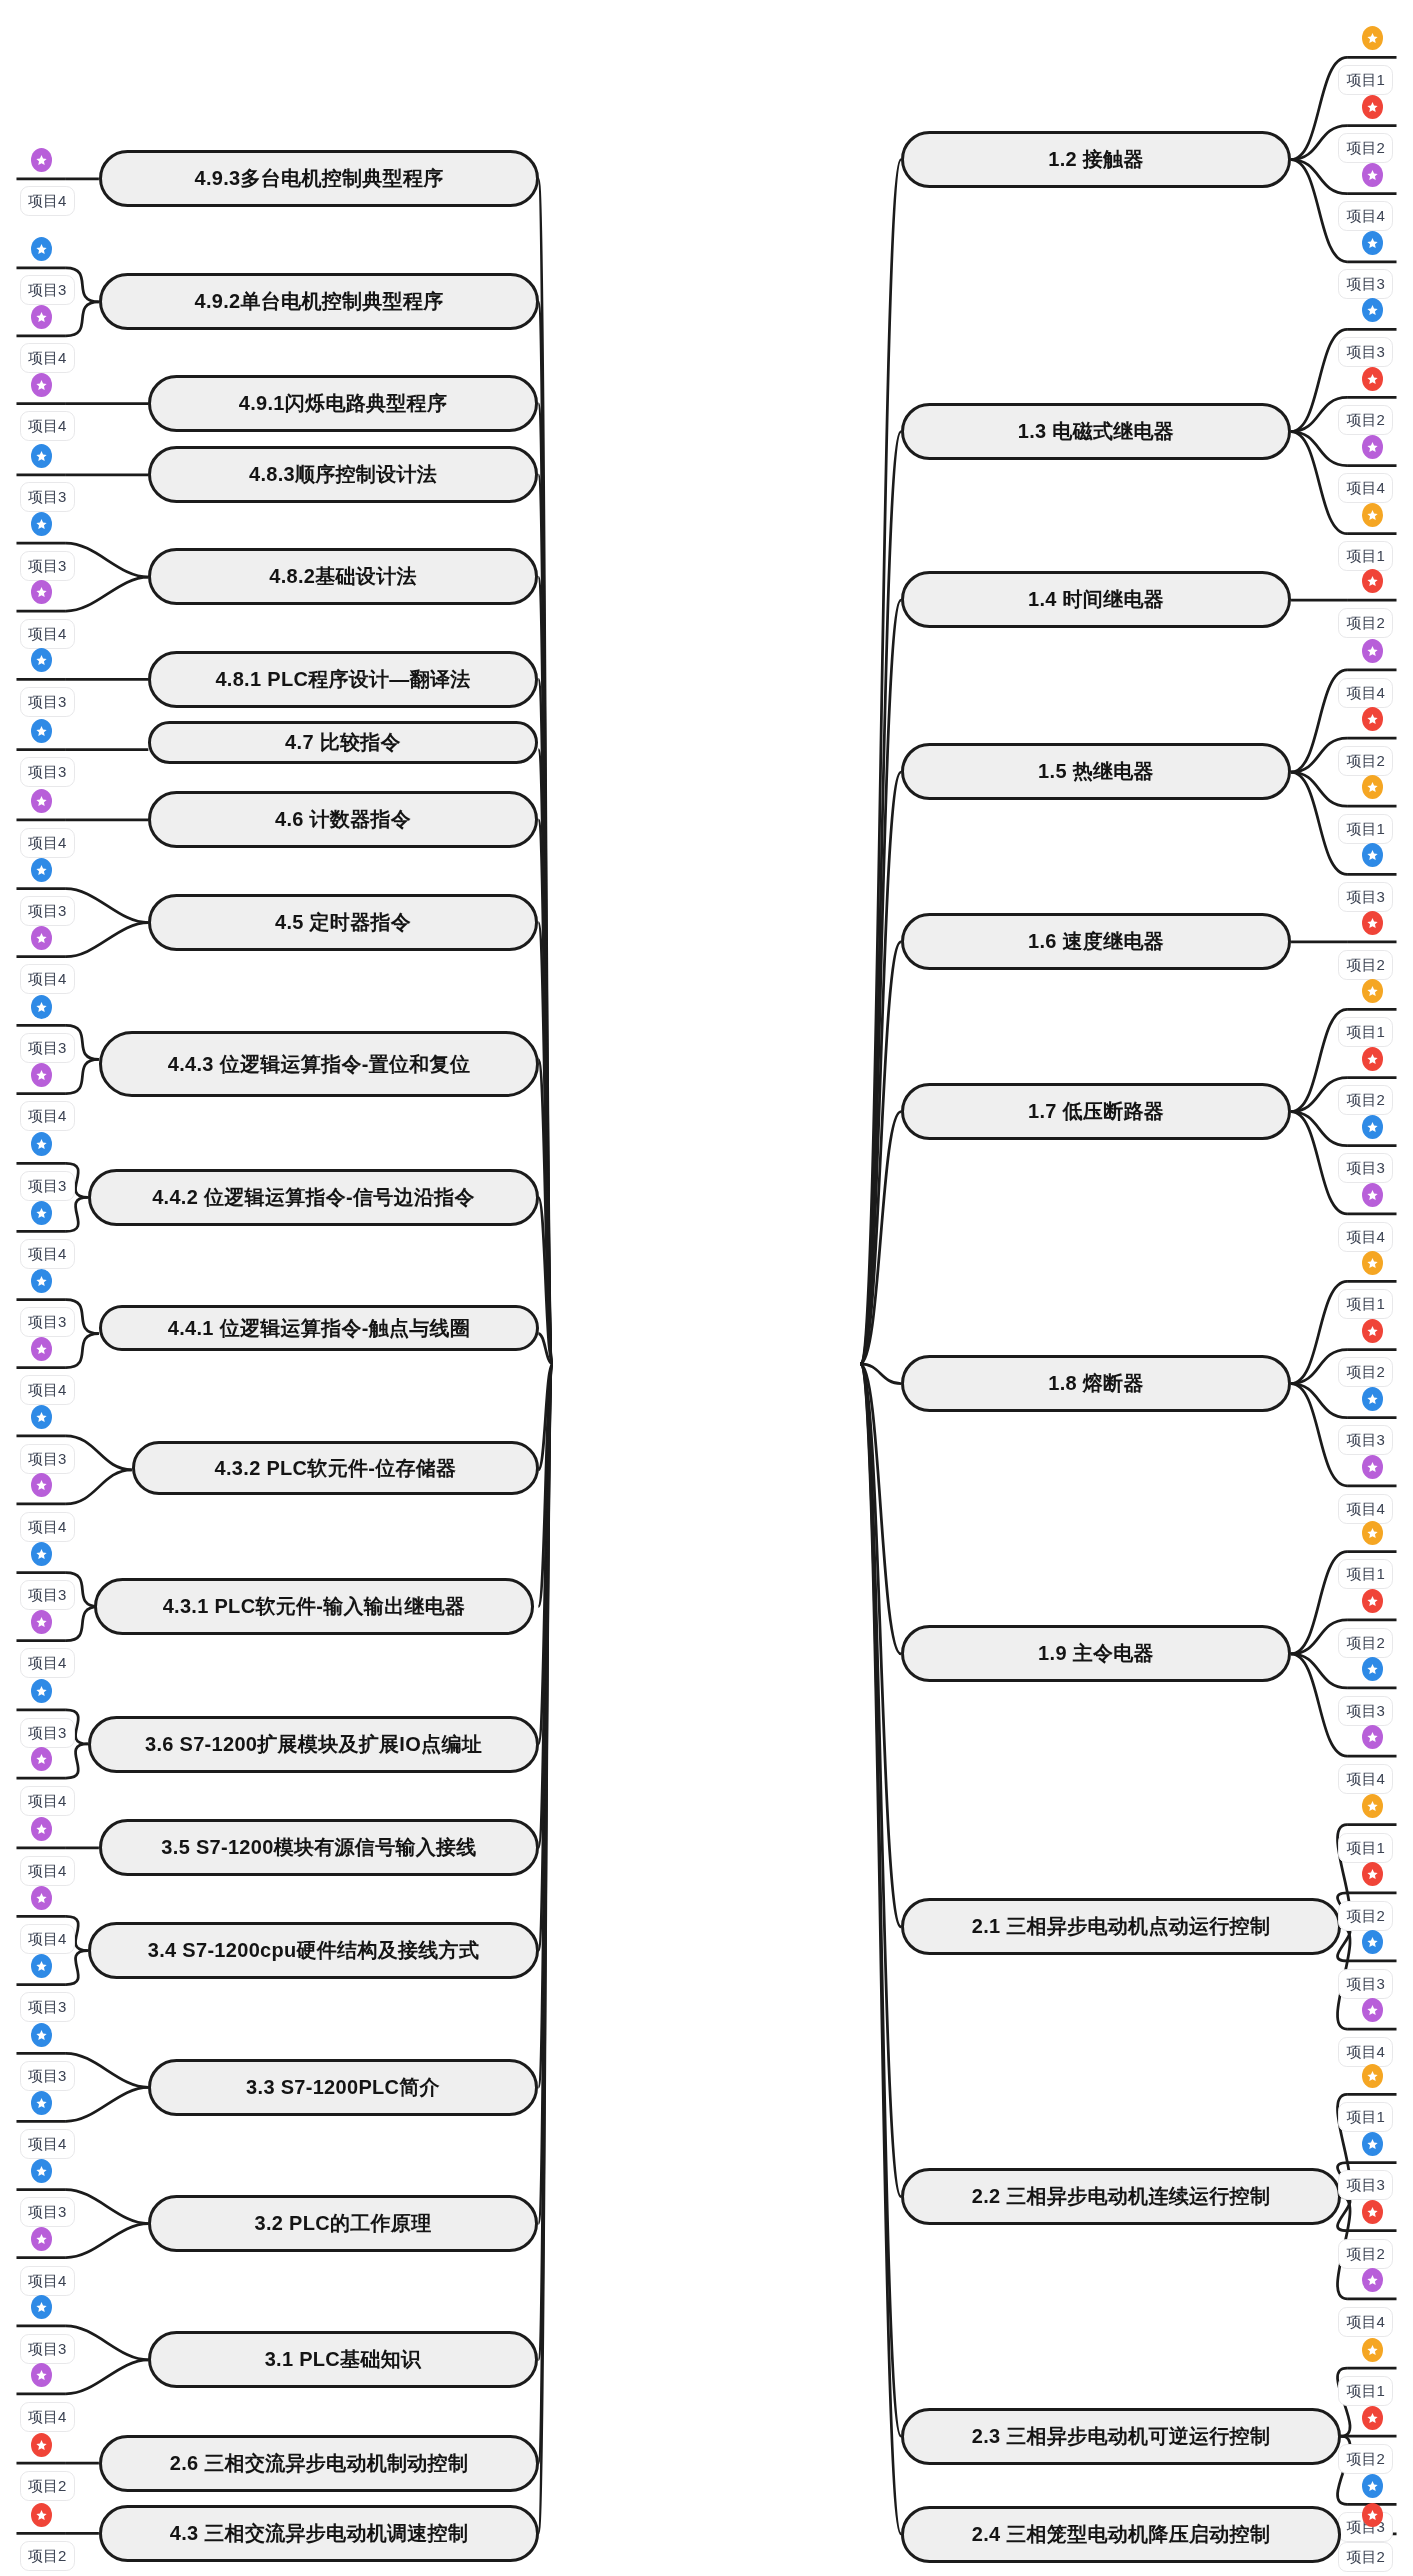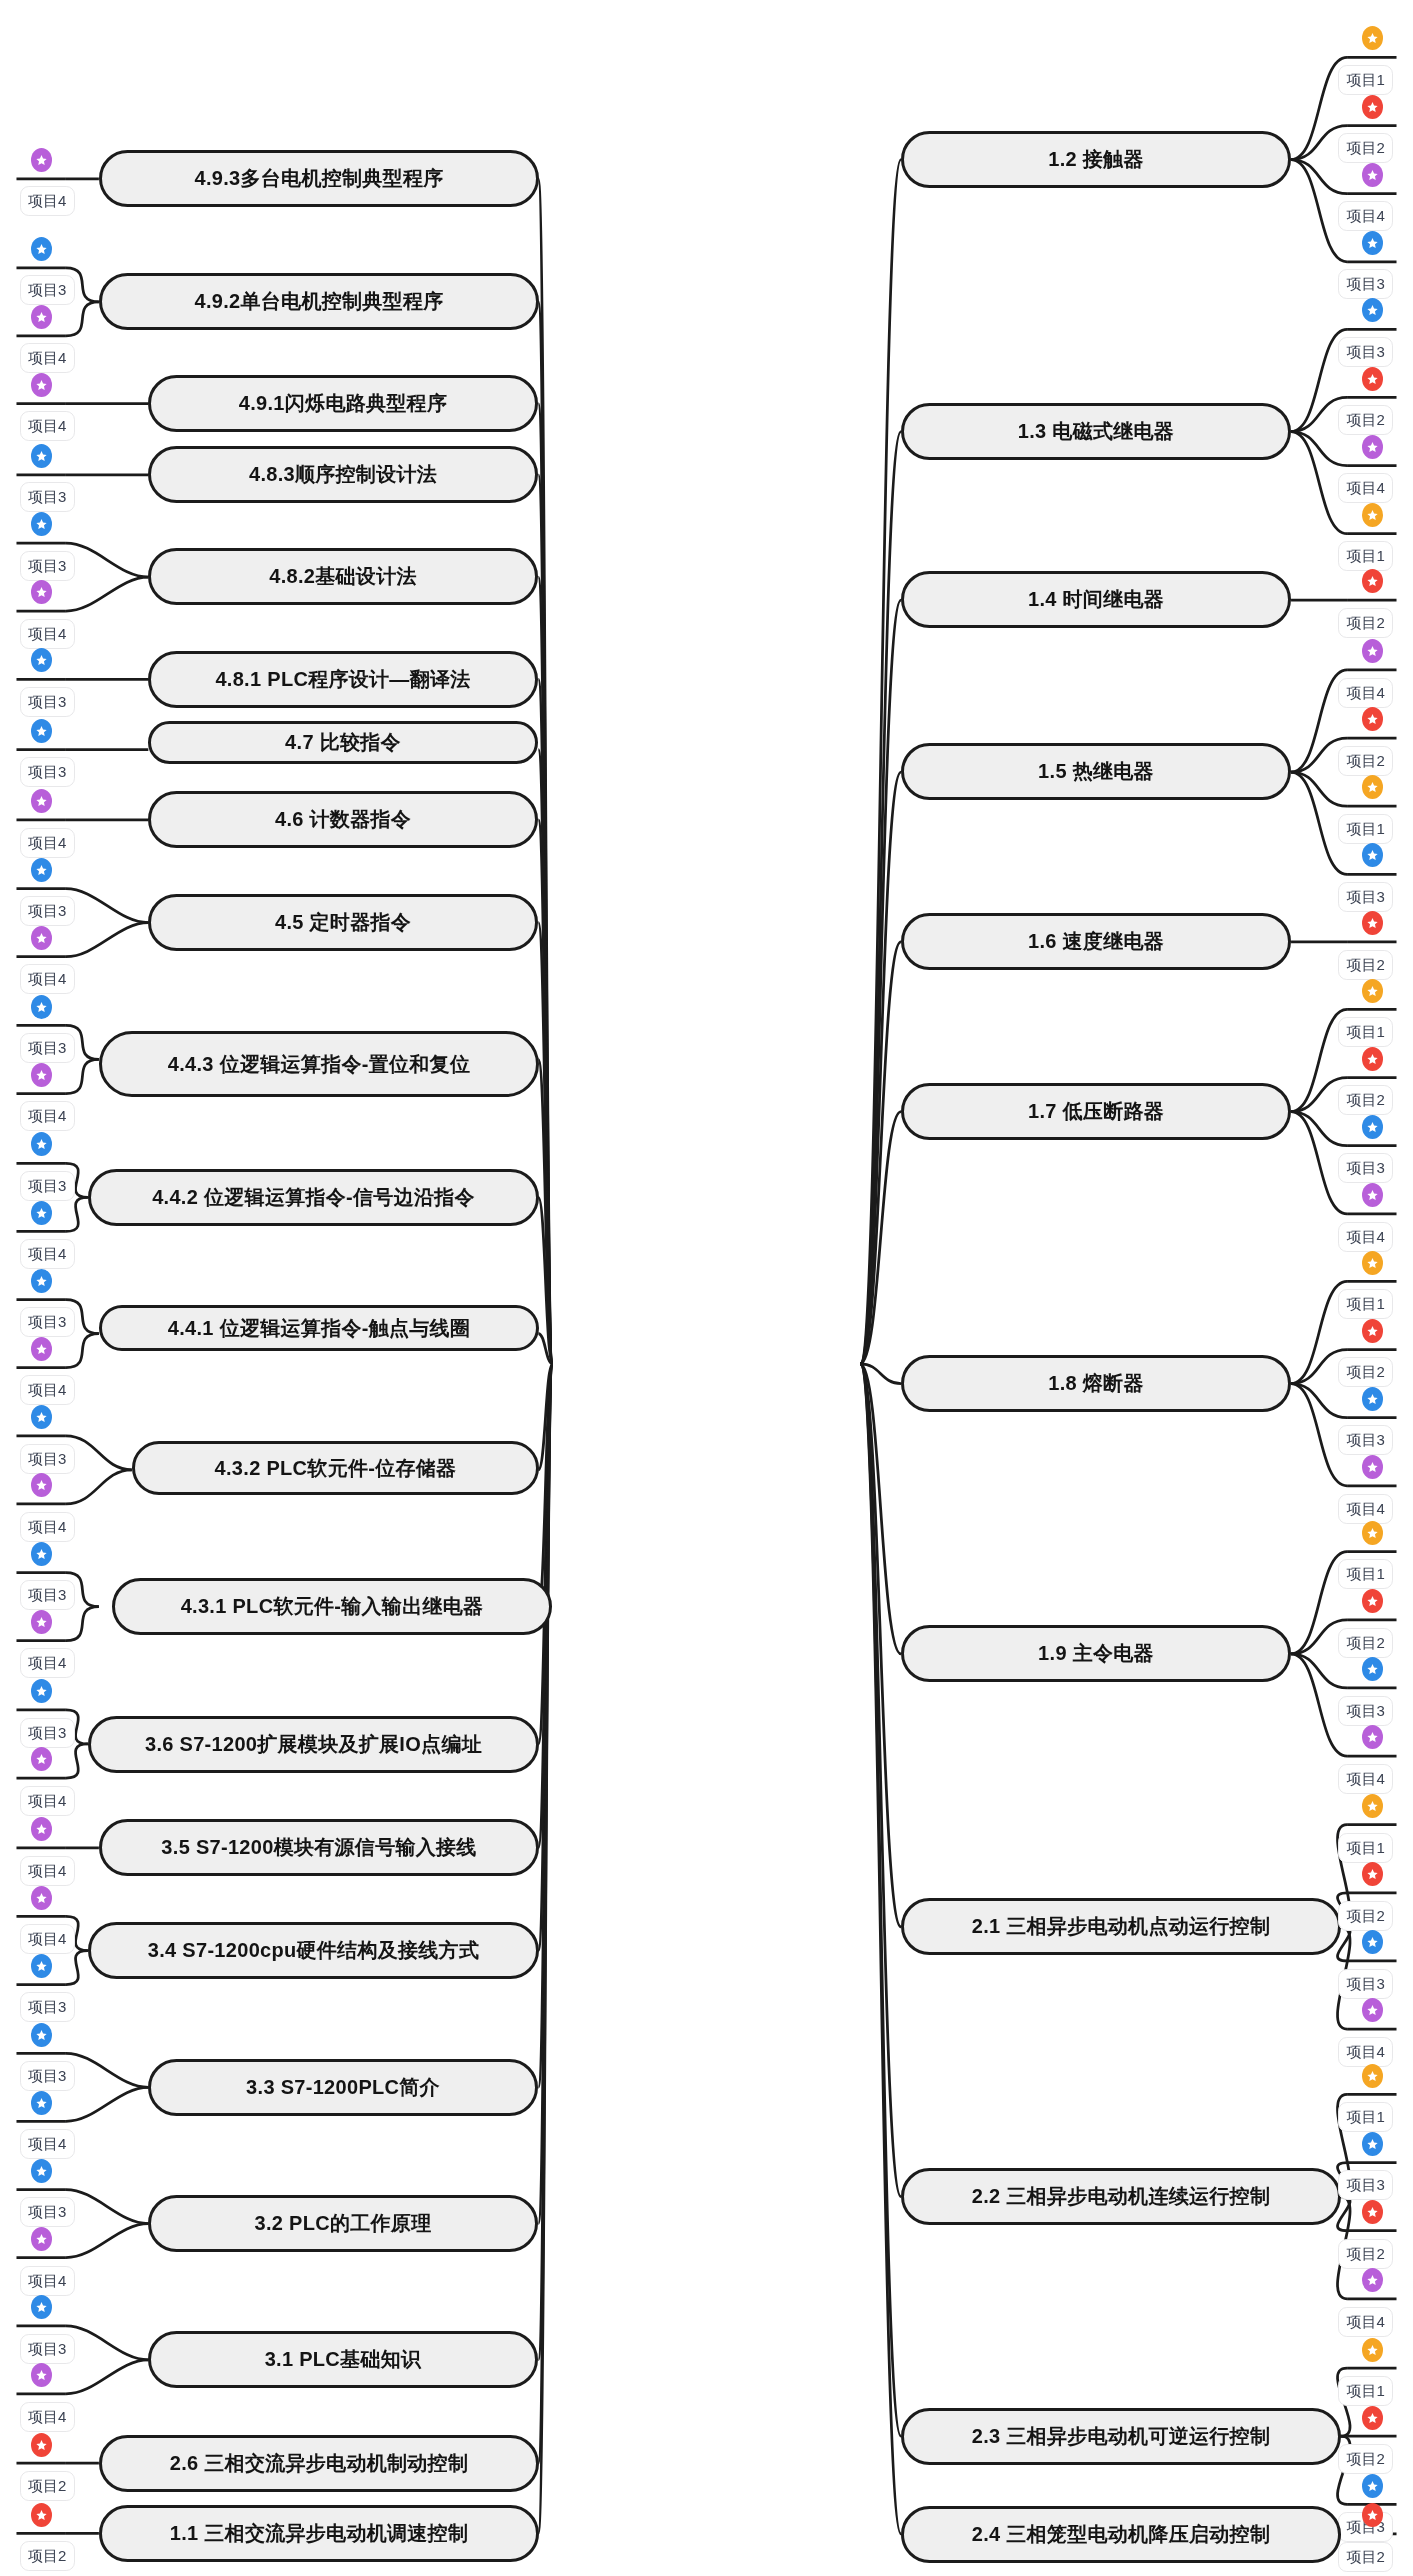--- a/index.html
+++ b/index.html
@@ -408,21 +408,21 @@
           <path d="M12 2l2.9 6.2 6.6.8-4.9 4.6 1.3 6.6L12 17l-5.9 3.2 1.3-6.6L2.5 9l6.6-.8z"></path>
         </svg>
       </div>
       <div class="leaf" style="top: 1444px; left: 20px;"><span>项目3</span></div>
       <div class="star" style="background: rgb(184, 95, 217); top: 1473px; left: 31px;">
         <svg viewBox="0 0 24 24" aria-hidden="true">
           <path d="M12 2l2.9 6.2 6.6.8-4.9 4.6 1.3 6.6L12 17l-5.9 3.2 1.3-6.6L2.5 9l6.6-.8z"></path>
         </svg>
       </div>
       <div class="leaf" style="top: 1512px; left: 20px;"><span>项目4</span></div>
-      <div class="node" style="height: 57px; width: 440px; top: 1578px; left: 112px;">
+      <div class="node" style="height: 57px; width: 440px; top: 1578px; left: 94px;">
         <span>4.3.1 PLC软元件-输入输出继电器</span>
       </div>
       <div class="star" style="background: rgb(46, 138, 230); top: 1542px; left: 31px;">
         <svg viewBox="0 0 24 24" aria-hidden="true">
           <path d="M12 2l2.9 6.2 6.6.8-4.9 4.6 1.3 6.6L12 17l-5.9 3.2 1.3-6.6L2.5 9l6.6-.8z"></path>
         </svg>
       </div>
       <div class="leaf" style="top: 1580px; left: 20px;"><span>项目3</span></div>
       <div class="star" style="background: rgb(184, 95, 217); top: 1610px; left: 31px;">
         <svg viewBox="0 0 24 24" aria-hidden="true">
@@ -517,21 +517,21 @@
       <div class="node" style="height: 57px; width: 440px; top: 2435px; left: 99px;">
         <span>2.6 三相交流异步电动机制动控制</span>
       </div>
       <div class="star" style="background: rgb(240, 68, 56); top: 2433px; left: 31px;">
         <svg viewBox="0 0 24 24" aria-hidden="true">
           <path d="M12 2l2.9 6.2 6.6.8-4.9 4.6 1.3 6.6L12 17l-5.9 3.2 1.3-6.6L2.5 9l6.6-.8z"></path>
         </svg>
       </div>
       <div class="leaf" style="top: 2471px; left: 20px;"><span>项目2</span></div>
       <div class="node" style="height: 57px; width: 440px; top: 2505px; left: 99px;">
-        <span>1.1 三相交流异步电动机调速控制</span>
+        <span>4.3 三相交流异步电动机调速控制</span>
       </div>
       <div class="star" style="background: rgb(240, 68, 56); top: 2503px; left: 31px;">
         <svg viewBox="0 0 24 24" aria-hidden="true">
           <path d="M12 2l2.9 6.2 6.6.8-4.9 4.6 1.3 6.6L12 17l-5.9 3.2 1.3-6.6L2.5 9l6.6-.8z"></path>
         </svg>
       </div>
       <div class="leaf" style="top: 2541px; left: 20px;"><span>项目2</span></div>
       <div class="node" style="height: 57px; width: 390px; top: 131px; left: 901px;">
         <span>1.2 接触器</span>
       </div>

